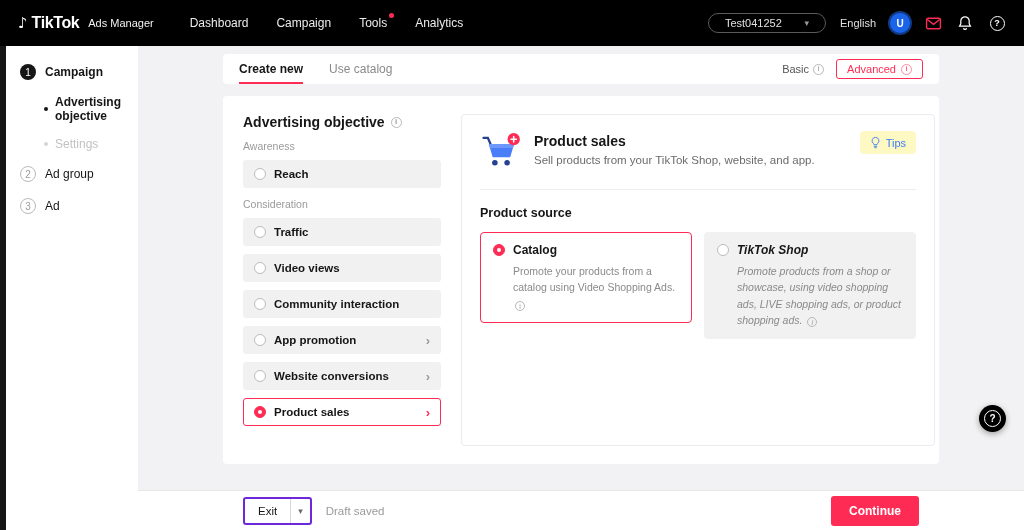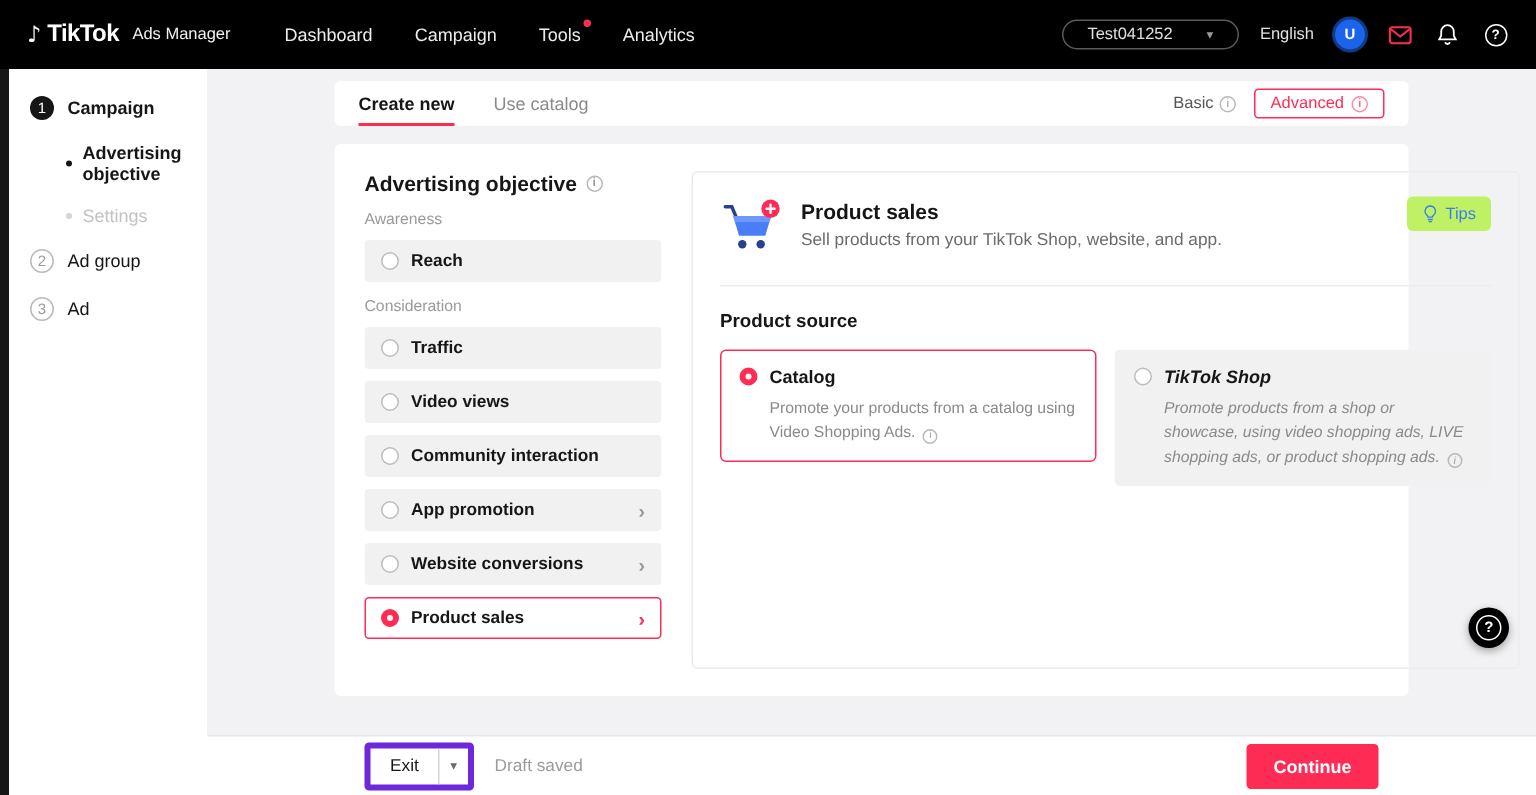--- a/index.html
+++ b/index.html
@@ -75,36 +75,36 @@
   .item-chev { margin-left:auto; color:#9a9a9a; font-size:13px; line-height:1; }
   .item-chev::after { content:"\203A"; }
   .obj-item.selected { background:#fff; border-color:#fe2c55; }
   .obj-item.selected .item-chev { color:#fe2c55; }
 
   .detail-panel { flex:1; border:1px solid #ebebed; border-radius:4px; padding:16px 18px; }
   .detail-header { display:flex; align-items:flex-start; gap:12px; }
   .cart-icon { flex:none; }
   .detail-title { font-size:14px; font-weight:700; margin-top:2px; }
   .detail-sub { font-size:11.5px; color:#6b6b6b; margin-top:5px; }
-  .tips-btn { margin-left:auto; display:flex; align-items:center; gap:5px; background:#bef264; color:#3b7bf6;
+  .tips-btn { margin-left:auto; display:flex; align-items:center; gap:5px; background:#fef9c3; color:#3b7bf6;
     font-size:11px; border:none; border-radius:4px; padding:5px 10px; cursor:pointer; flex:none; }
   .detail-divider { border:none; border-top:1px solid #ececec; margin:14px 0 16px; }
   .source-title { font-size:12.5px; font-weight:700; margin-bottom:12px; }
   .source-row { display:flex; gap:12px; align-items:flex-start; }
-  .source-card { width:251px; border-radius:4px; padding:10px 12px; cursor:pointer; }
+  .source-card { width:212px; border-radius:4px; padding:10px 12px; cursor:pointer; }
   .source-card.selected { background:#fff; border:1px solid #fe2c55; }
   .source-card.idle { background:#f1f1f2; border:1px solid transparent;font-style:italic; }
   .source-head { display:flex; align-items:center; gap:8px; font-size:12px; font-weight:700; }
   .source-desc { font-size:10.5px; color:#8a8a8a; line-height:1.55; margin-top:6px; padding-left:20px; }
   .source-desc .info-icon { width:10px; height:10px; font-size:7px; vertical-align:-1px; margin-left:2px; }
 
   
   .footer { height:40px; background:#fff; border-top:1px solid #e7e7e7; display:flex; align-items:center; }
   .footer-inner { width:716px; margin:0 auto; display:flex; align-items:center; gap:14px; padding:0 20px; }
-  .exit-split { display:inline-flex; border:4px solid #6d28d9; border-radius:3px; background:#fff; overflow:hidden; }
+  .exit-split { display:inline-flex; border:2px solid #6d28d9; border-radius:3px; background:#fff; overflow:hidden; }
   .exit-main { font-size:11.5px; padding:6px 13px; cursor:pointer; }
   .exit-caret { border-left:1px solid #d6d6d6; padding:6px 7px; color:#6b6b6b; font-size:9px; cursor:pointer;
     display:flex; align-items:center; }
   .draft-text { font-size:11.5px; color:#9a9a9a; }
   .continue-btn { margin-left:auto; background:#fe2c55; color:#fff; font-size:12px; font-weight:600; border:none;
     border-radius:3px; padding:8px 18px; cursor:pointer; }
 
   
   .help-fab { position:absolute; right:18px; top:405px; width:27px; height:27px; border-radius:50%; background:#000;
     color:#fff; display:flex; align-items:center; justify-content:center; cursor:pointer;

